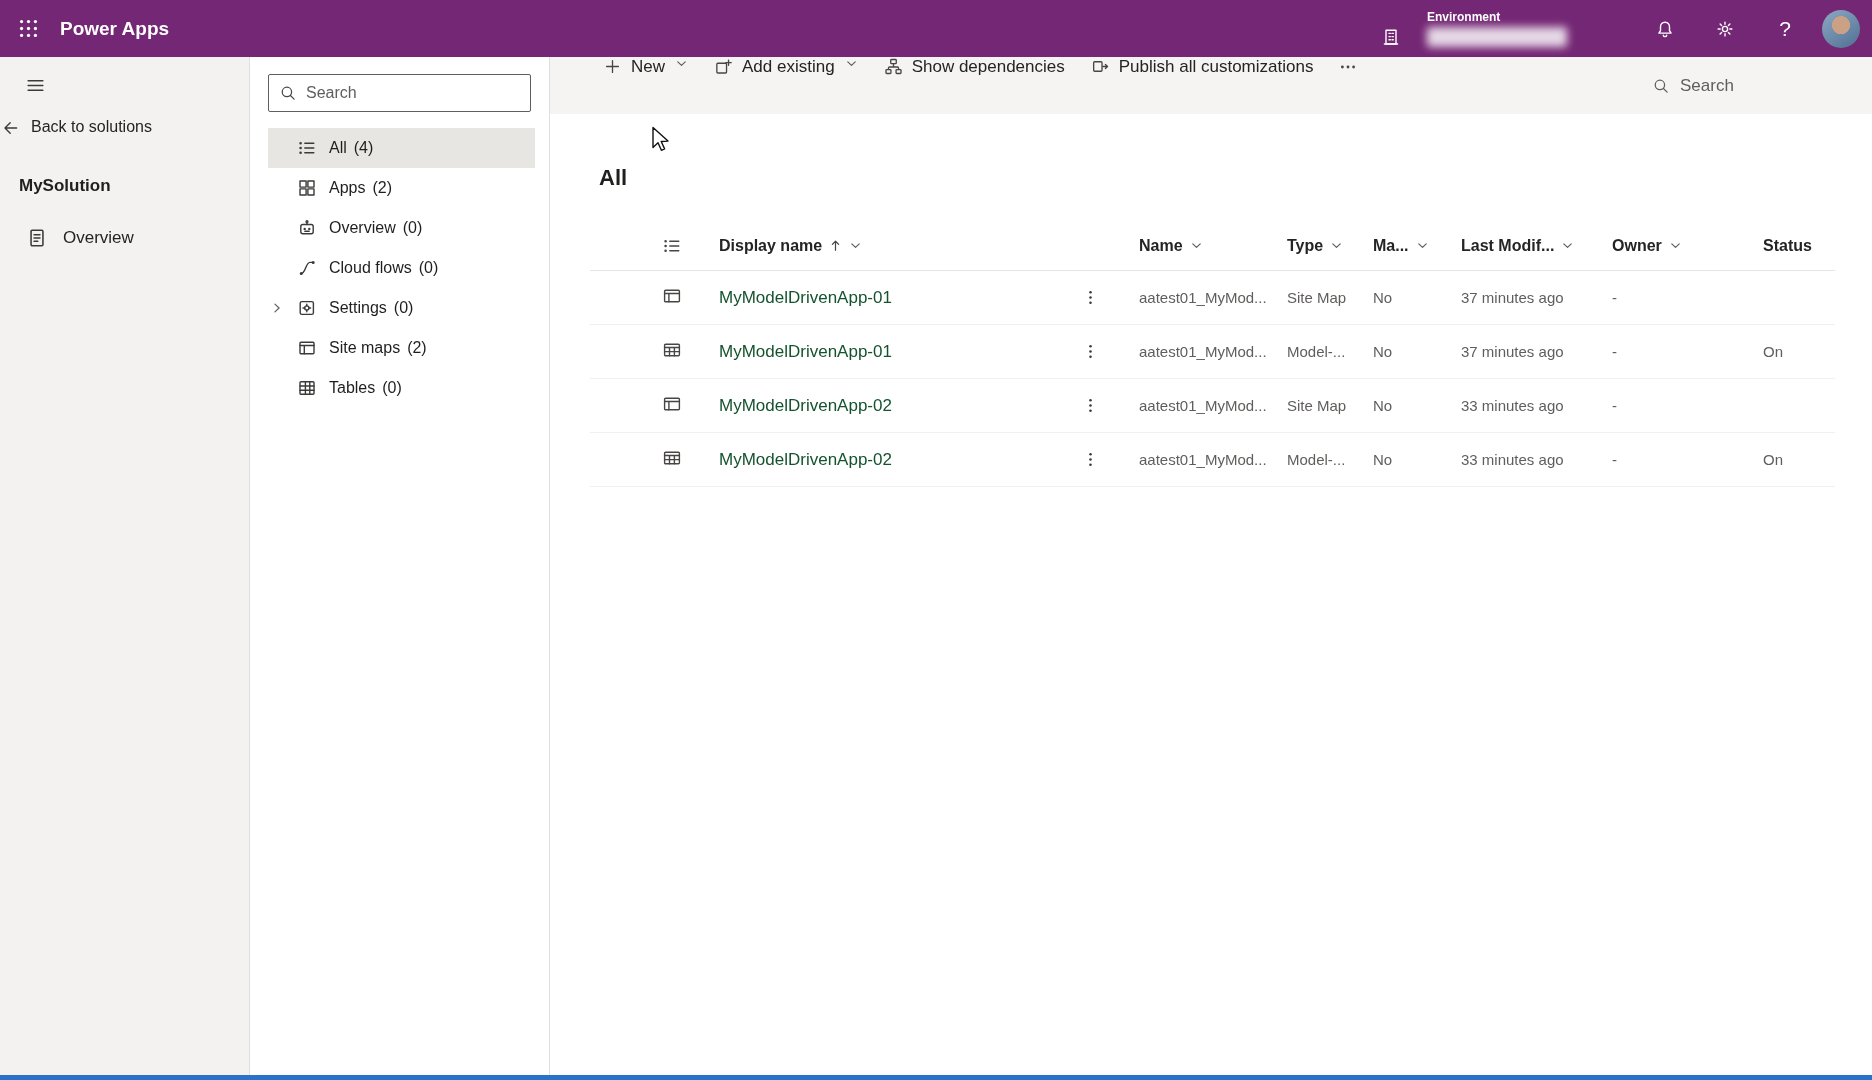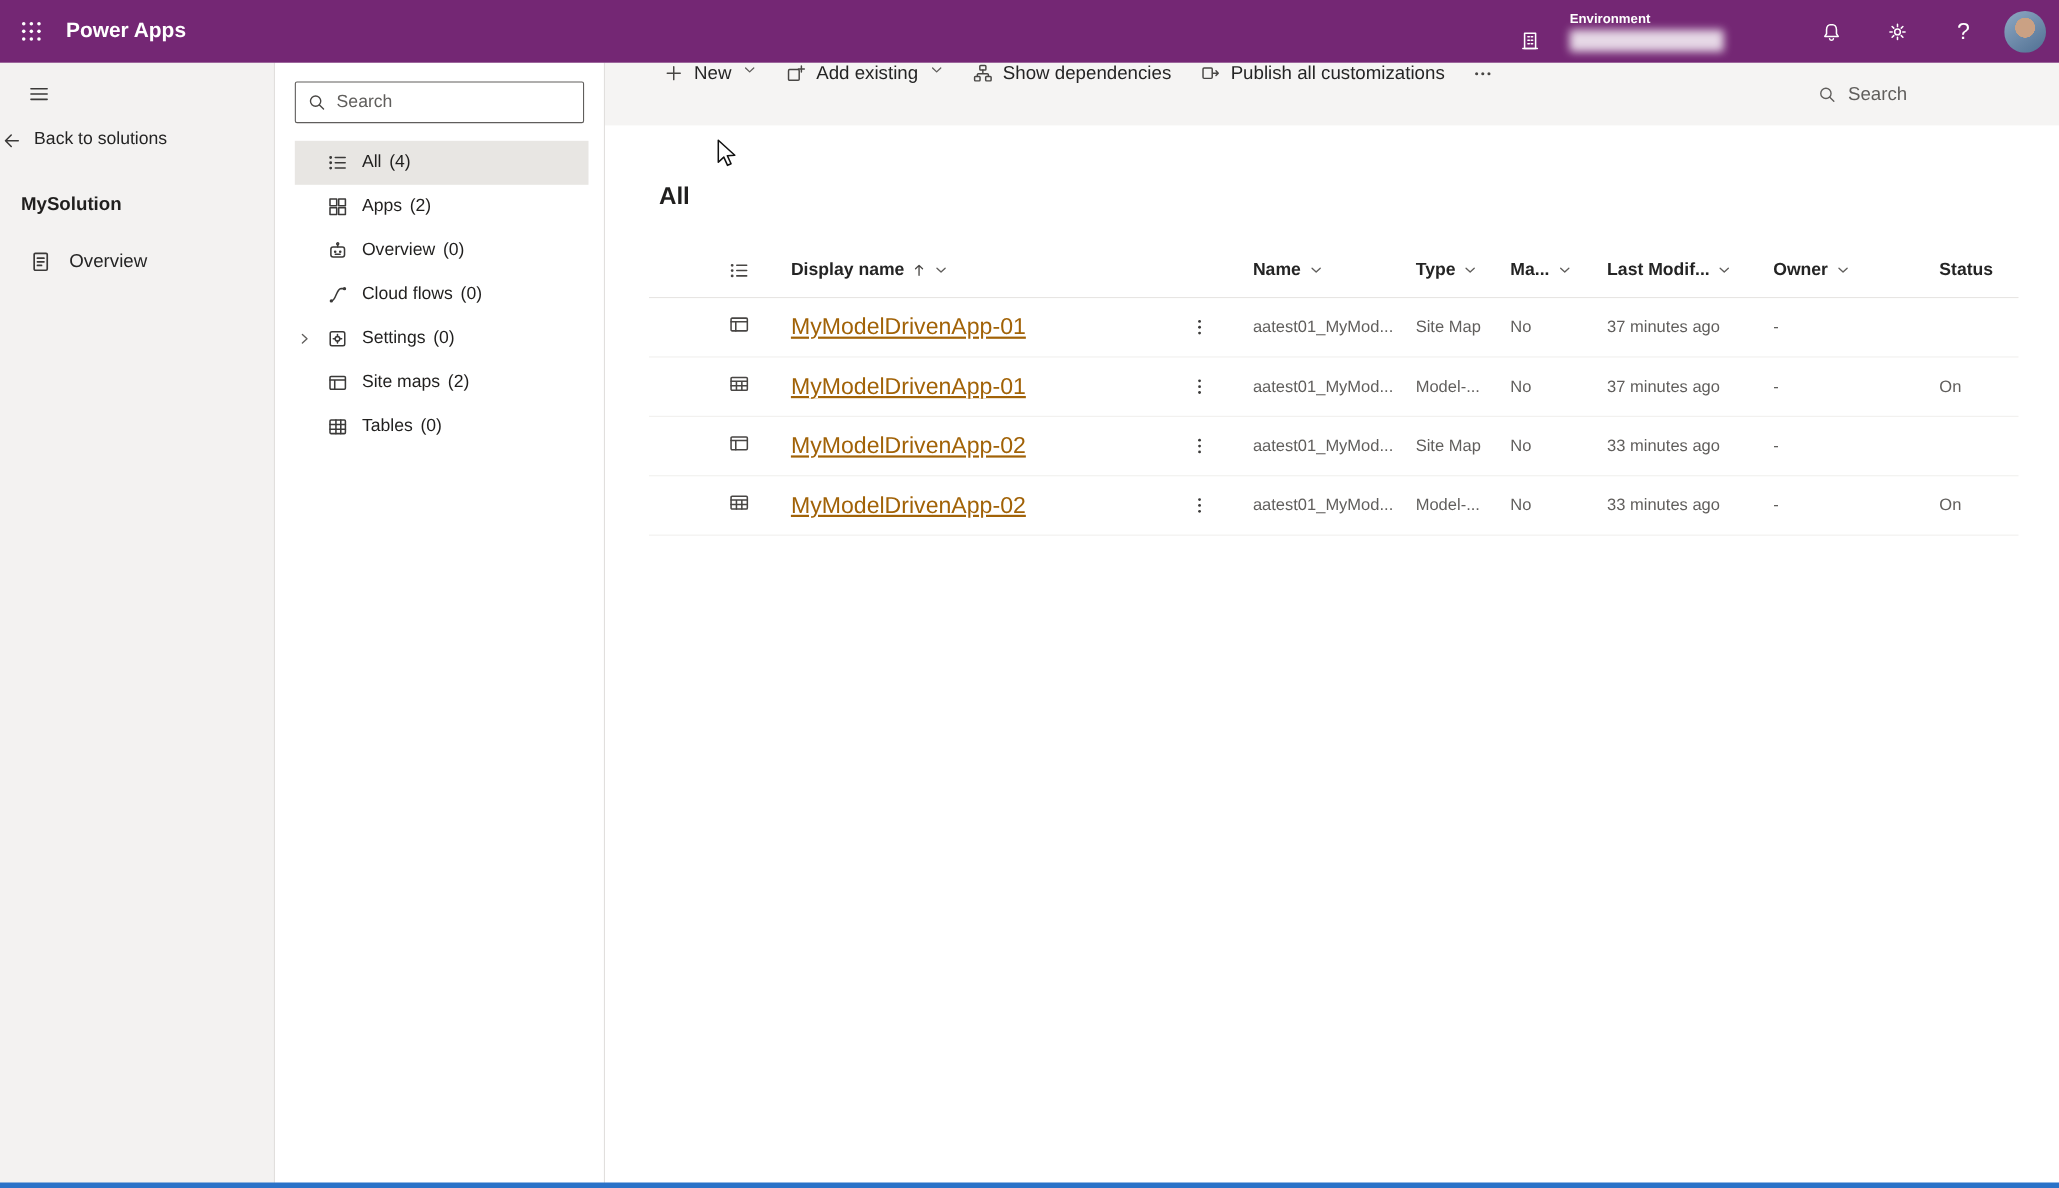--- a/index.html
+++ b/index.html
@@ -72,21 +72,21 @@
   .content { padding:51px 0 0 40px; }
   .page-title { margin-left:9px; font-size:22px; font-weight:600; color:#201f1e; }
   .table { margin-top:30px; width:1245px; }
   .thead, .trow { display:grid; grid-template-columns:115px 434px 148px 86px 88px 151px 151px 72px; align-items:center; }
   .thead { height:50px; border-bottom:1px solid #e7e5e3; }
   .trow { height:54px; border-bottom:1px solid #f1f0ee; }
   .th { display:flex; align-items:center; gap:7px; font-size:16px; font-weight:600; color:#242424; }
   .c-icon .icn { margin-left:72px; color:#484644; }
   .c-display { padding-left:14px; }
   .c-display-cell { display:flex; align-items:center; justify-content:space-between; padding-left:14px; padding-right:34px; }
-  .dn { font-size:21px; color:#a16207;text-decoration:underline; }
+  .dn { font-size:17px; color:#14532d; }
   .more-btn { width:30px; height:34px; display:flex; align-items:center; justify-content:center; background:none; border:none; color:#3b3a39; }
   .sec { font-size:15px; color:#605e5c; }
   .sort-wrap { color:#484644; display:flex; }
   .hchev { color:#605e5c; display:flex; }
 
   .bottom-accent { position:absolute; left:0; bottom:0; width:1872px; height:5px; background:#2a72c8; z-index:40; }
   .cursor { position:absolute; left:651px; top:126px; z-index:60; pointer-events:none; }
 </style>
 </head>
 <body>

